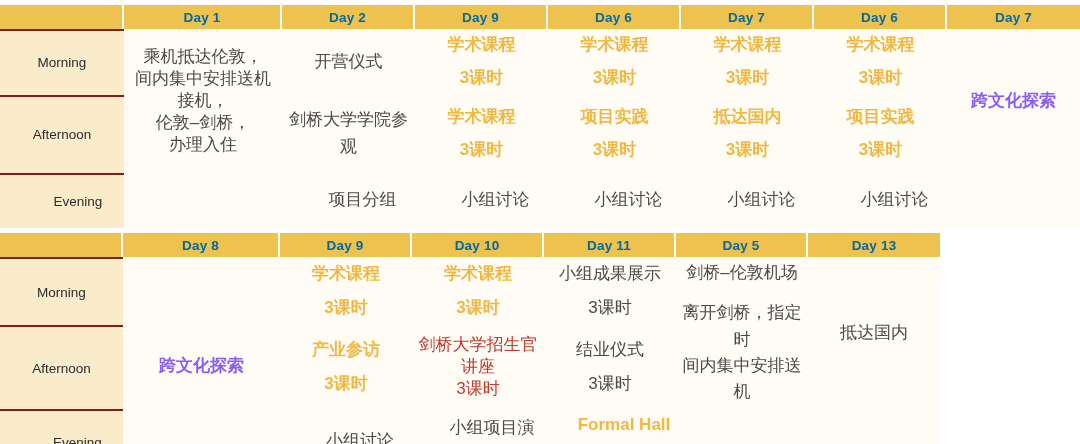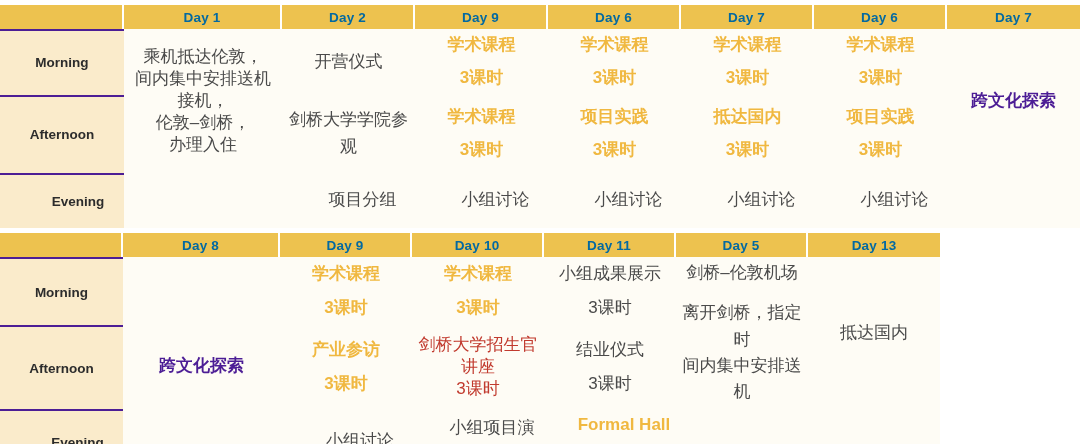--- a/index.html
+++ b/index.html
@@ -45,45 +45,45 @@
   }
   th.pad-head, td.pad-cell {
     background: #FFFFFF;
     border: none;
   }
 
   td.row-label {
     background: #FAEBCB;
     color: #2C2C2C;
     font-size: 13.5px;
-    font-weight: bold;
+    font-weight: normal;
     text-align: center;
     vertical-align: middle;
-    border-top: 2px solid #4c1d95;
+    border-top: 2px solid #7f1d1d;
   }
   td.slot {
     background: #FEFCF5;
     text-align: center;
     vertical-align: middle;
     font-size: 17px;
     color: #4A4A4A;
     line-height: 1.55;
     padding: 3px 4px;
   }
   .r-morning td.slot, .r-morning td.row-label { height: 57px; }
   .r-afternoon td.slot, .r-afternoon td.row-label { height: 78px; }
   .r-evening td.slot, .r-evening td.row-label { height: 55px; padding-left: 32px; }
 
   #table-2 .r-morning td.slot, #table-2 .r-morning td.row-label { height: 60px; }
   #table-2 .r-afternoon td.slot, #table-2 .r-afternoon td.row-label { height: 80px; }
   #table-2 .r-evening td.slot, #table-2 .r-evening td.row-label { height: 60px; }
 
   .t-gray   { color: #4A4A4A; }
   .t-orange { color: #F0B840; font-weight: bold; }
-  .t-teal   { color: #4c1d95; font-weight: bold; margin-top: 17px; }
+  .t-teal   { color: #8b5cf6; font-weight: bold; margin-top: 17px; }
   .t-red    { color: #C13A2E; font-weight: normal; }
   .t-orange .ln, .t-teal .ln, .t-red .ln { display: block; }
   .ln { display: block; }
   .gap { display: block; height: 7px; }
   .tight { line-height: 1.3; }
 </style>
 </head>
 <body>
 
 <div class="page">

